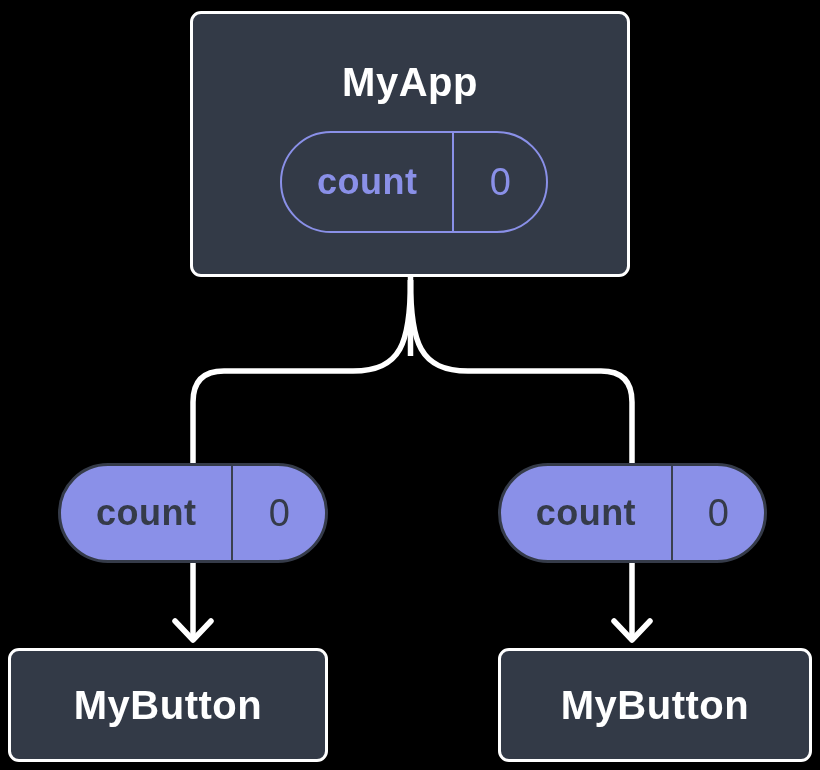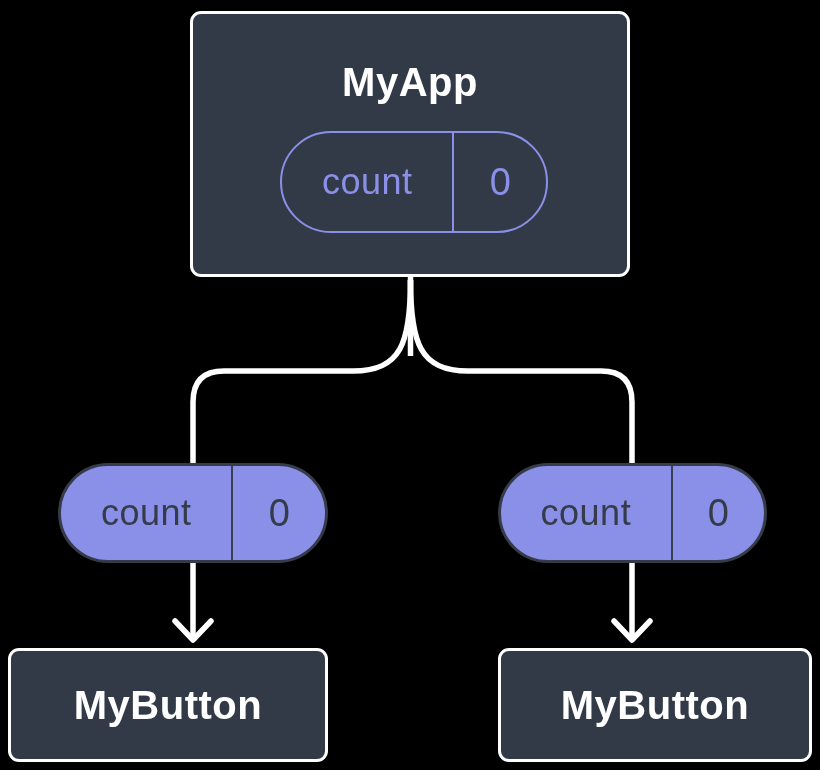--- a/index.html
+++ b/index.html
@@ -61,20 +61,21 @@
   .pill-seg {
     display: flex;
     align-items: center;
     justify-content: center;
     box-sizing: border-box;
   }
   .pill-seg-name {
     flex: 0 0 65.3%;
     font-size: 36px;
     letter-spacing: 0.5px;
+    font-weight: bold;
   }
   .pill-outline .pill-seg-name { border-right: 2.5px solid #8a90e8; }
   .pill-solid   .pill-seg-name { border-right: 2.5px solid #3a4050; }
   .pill-seg-value {
     flex: 1 1 auto;
     font-size: 38px;
   }
 </style>
 </head>
 <body>

